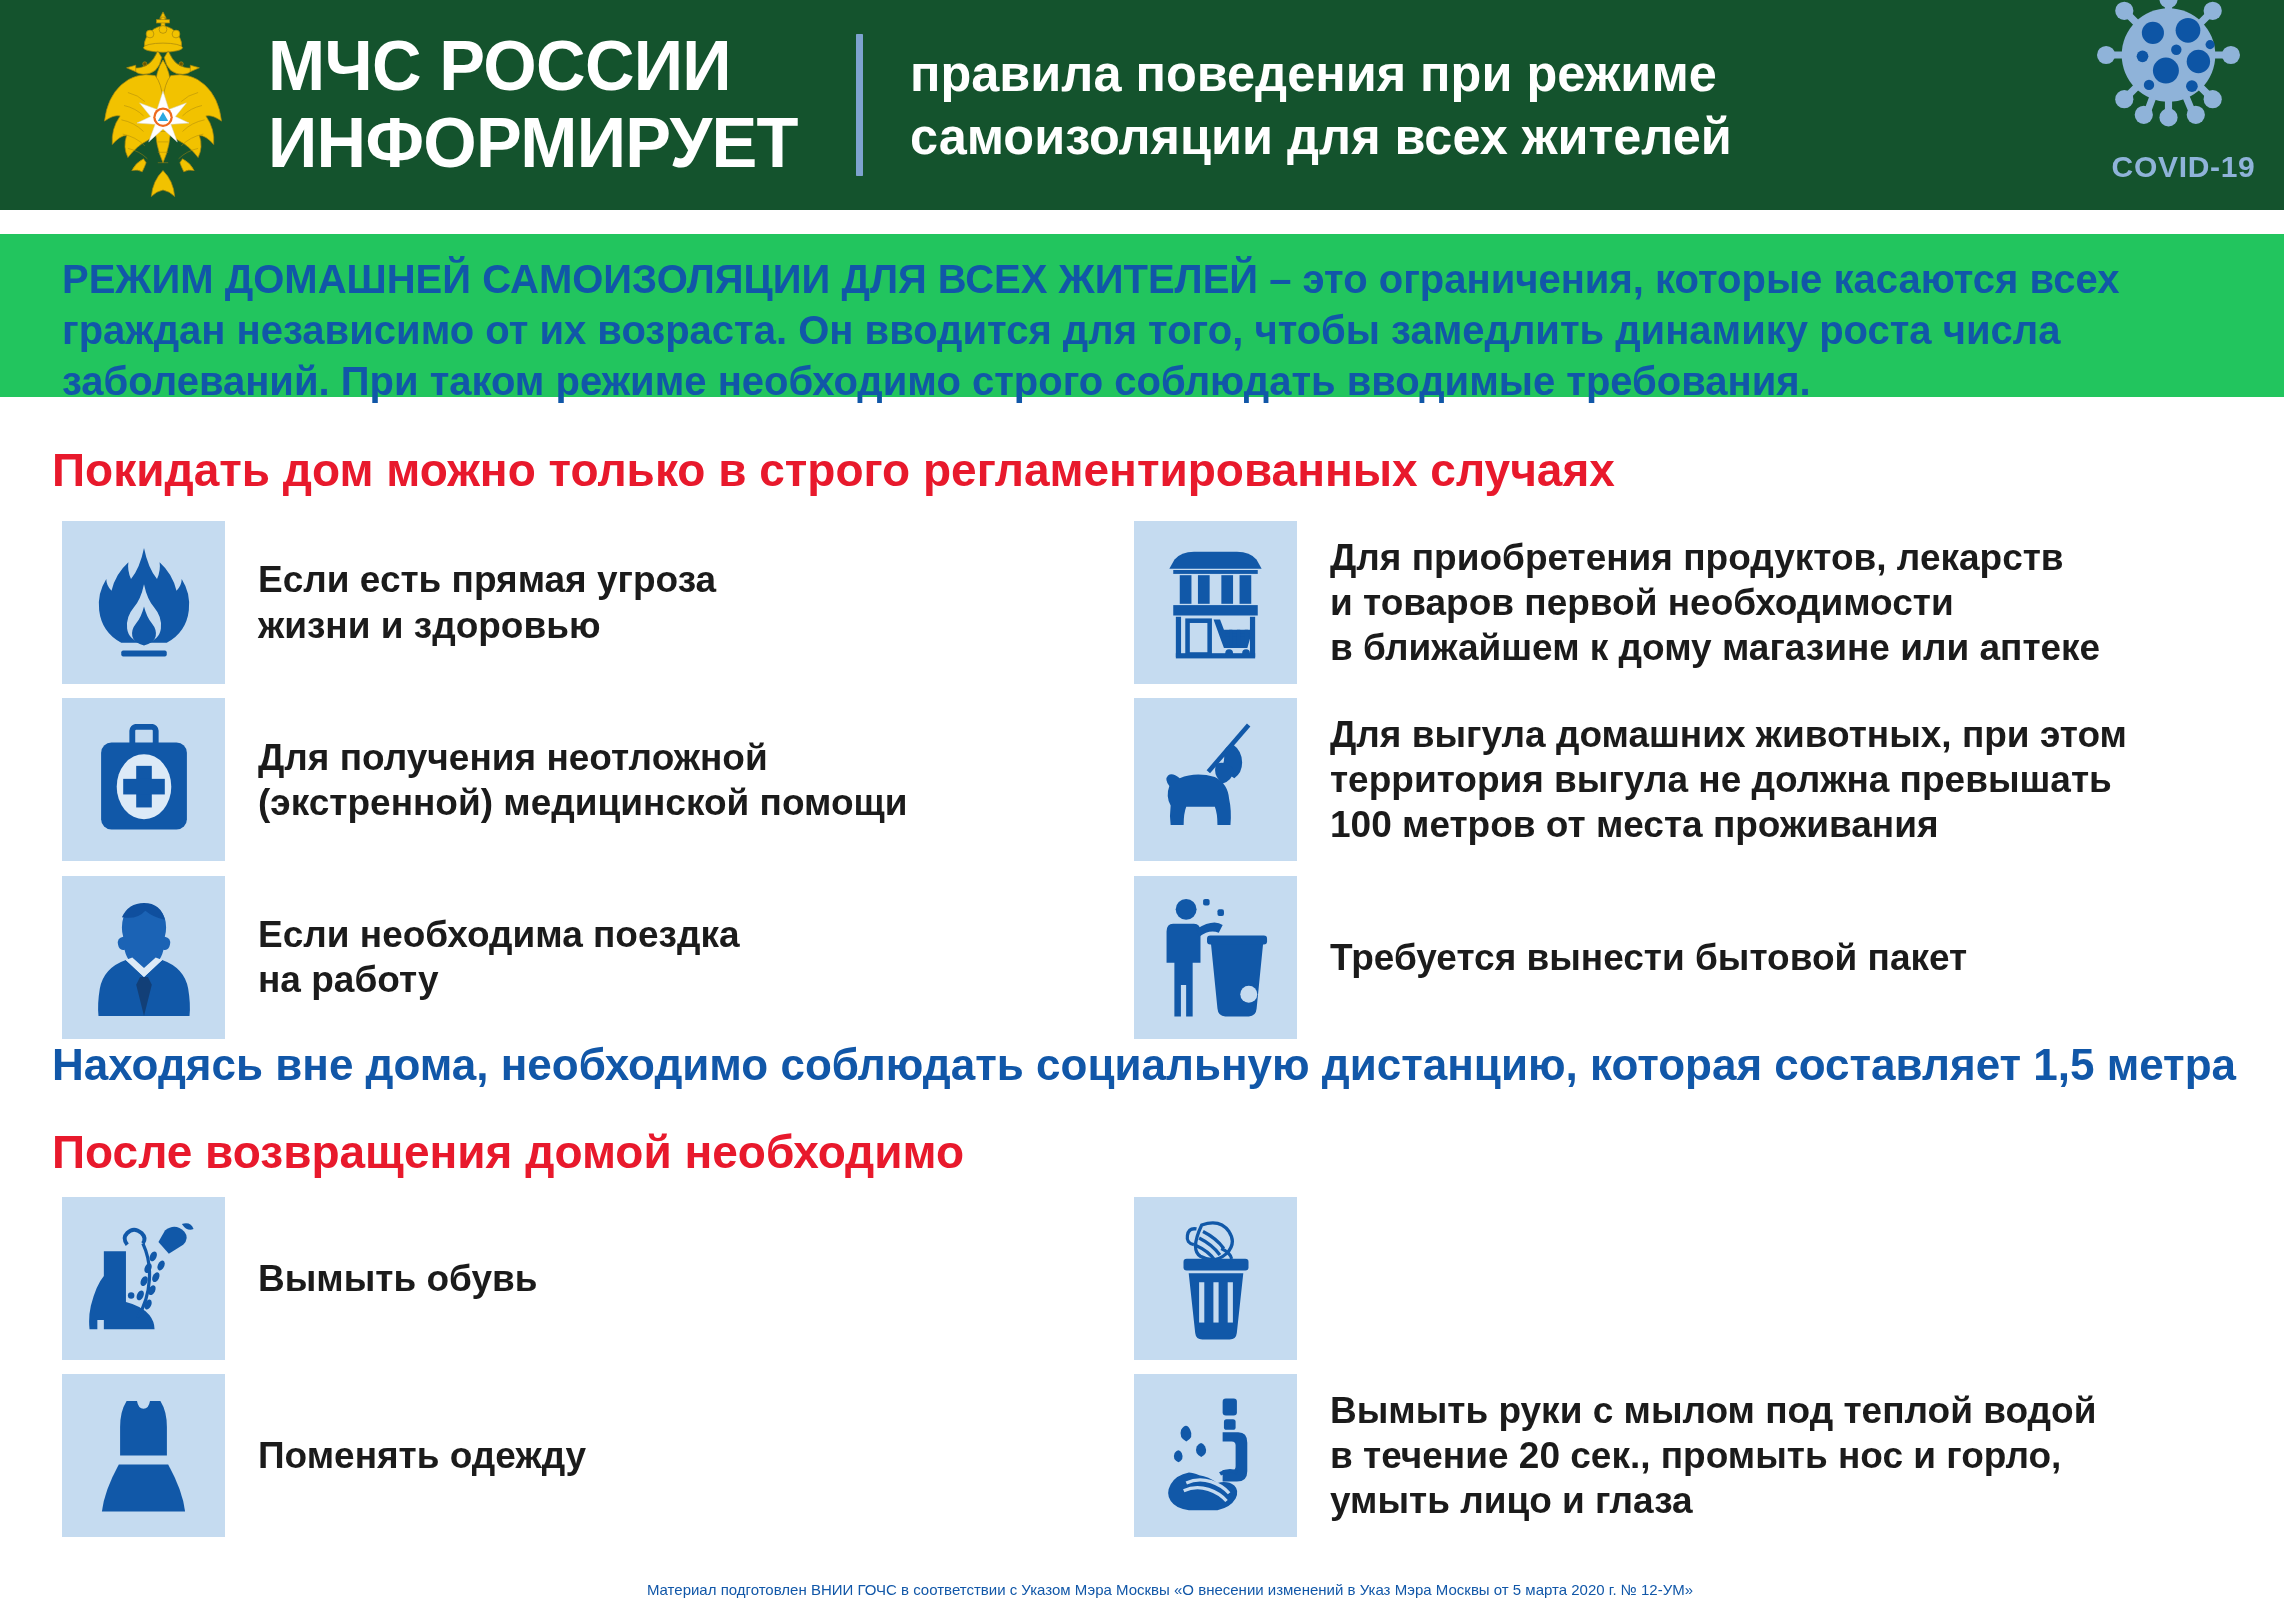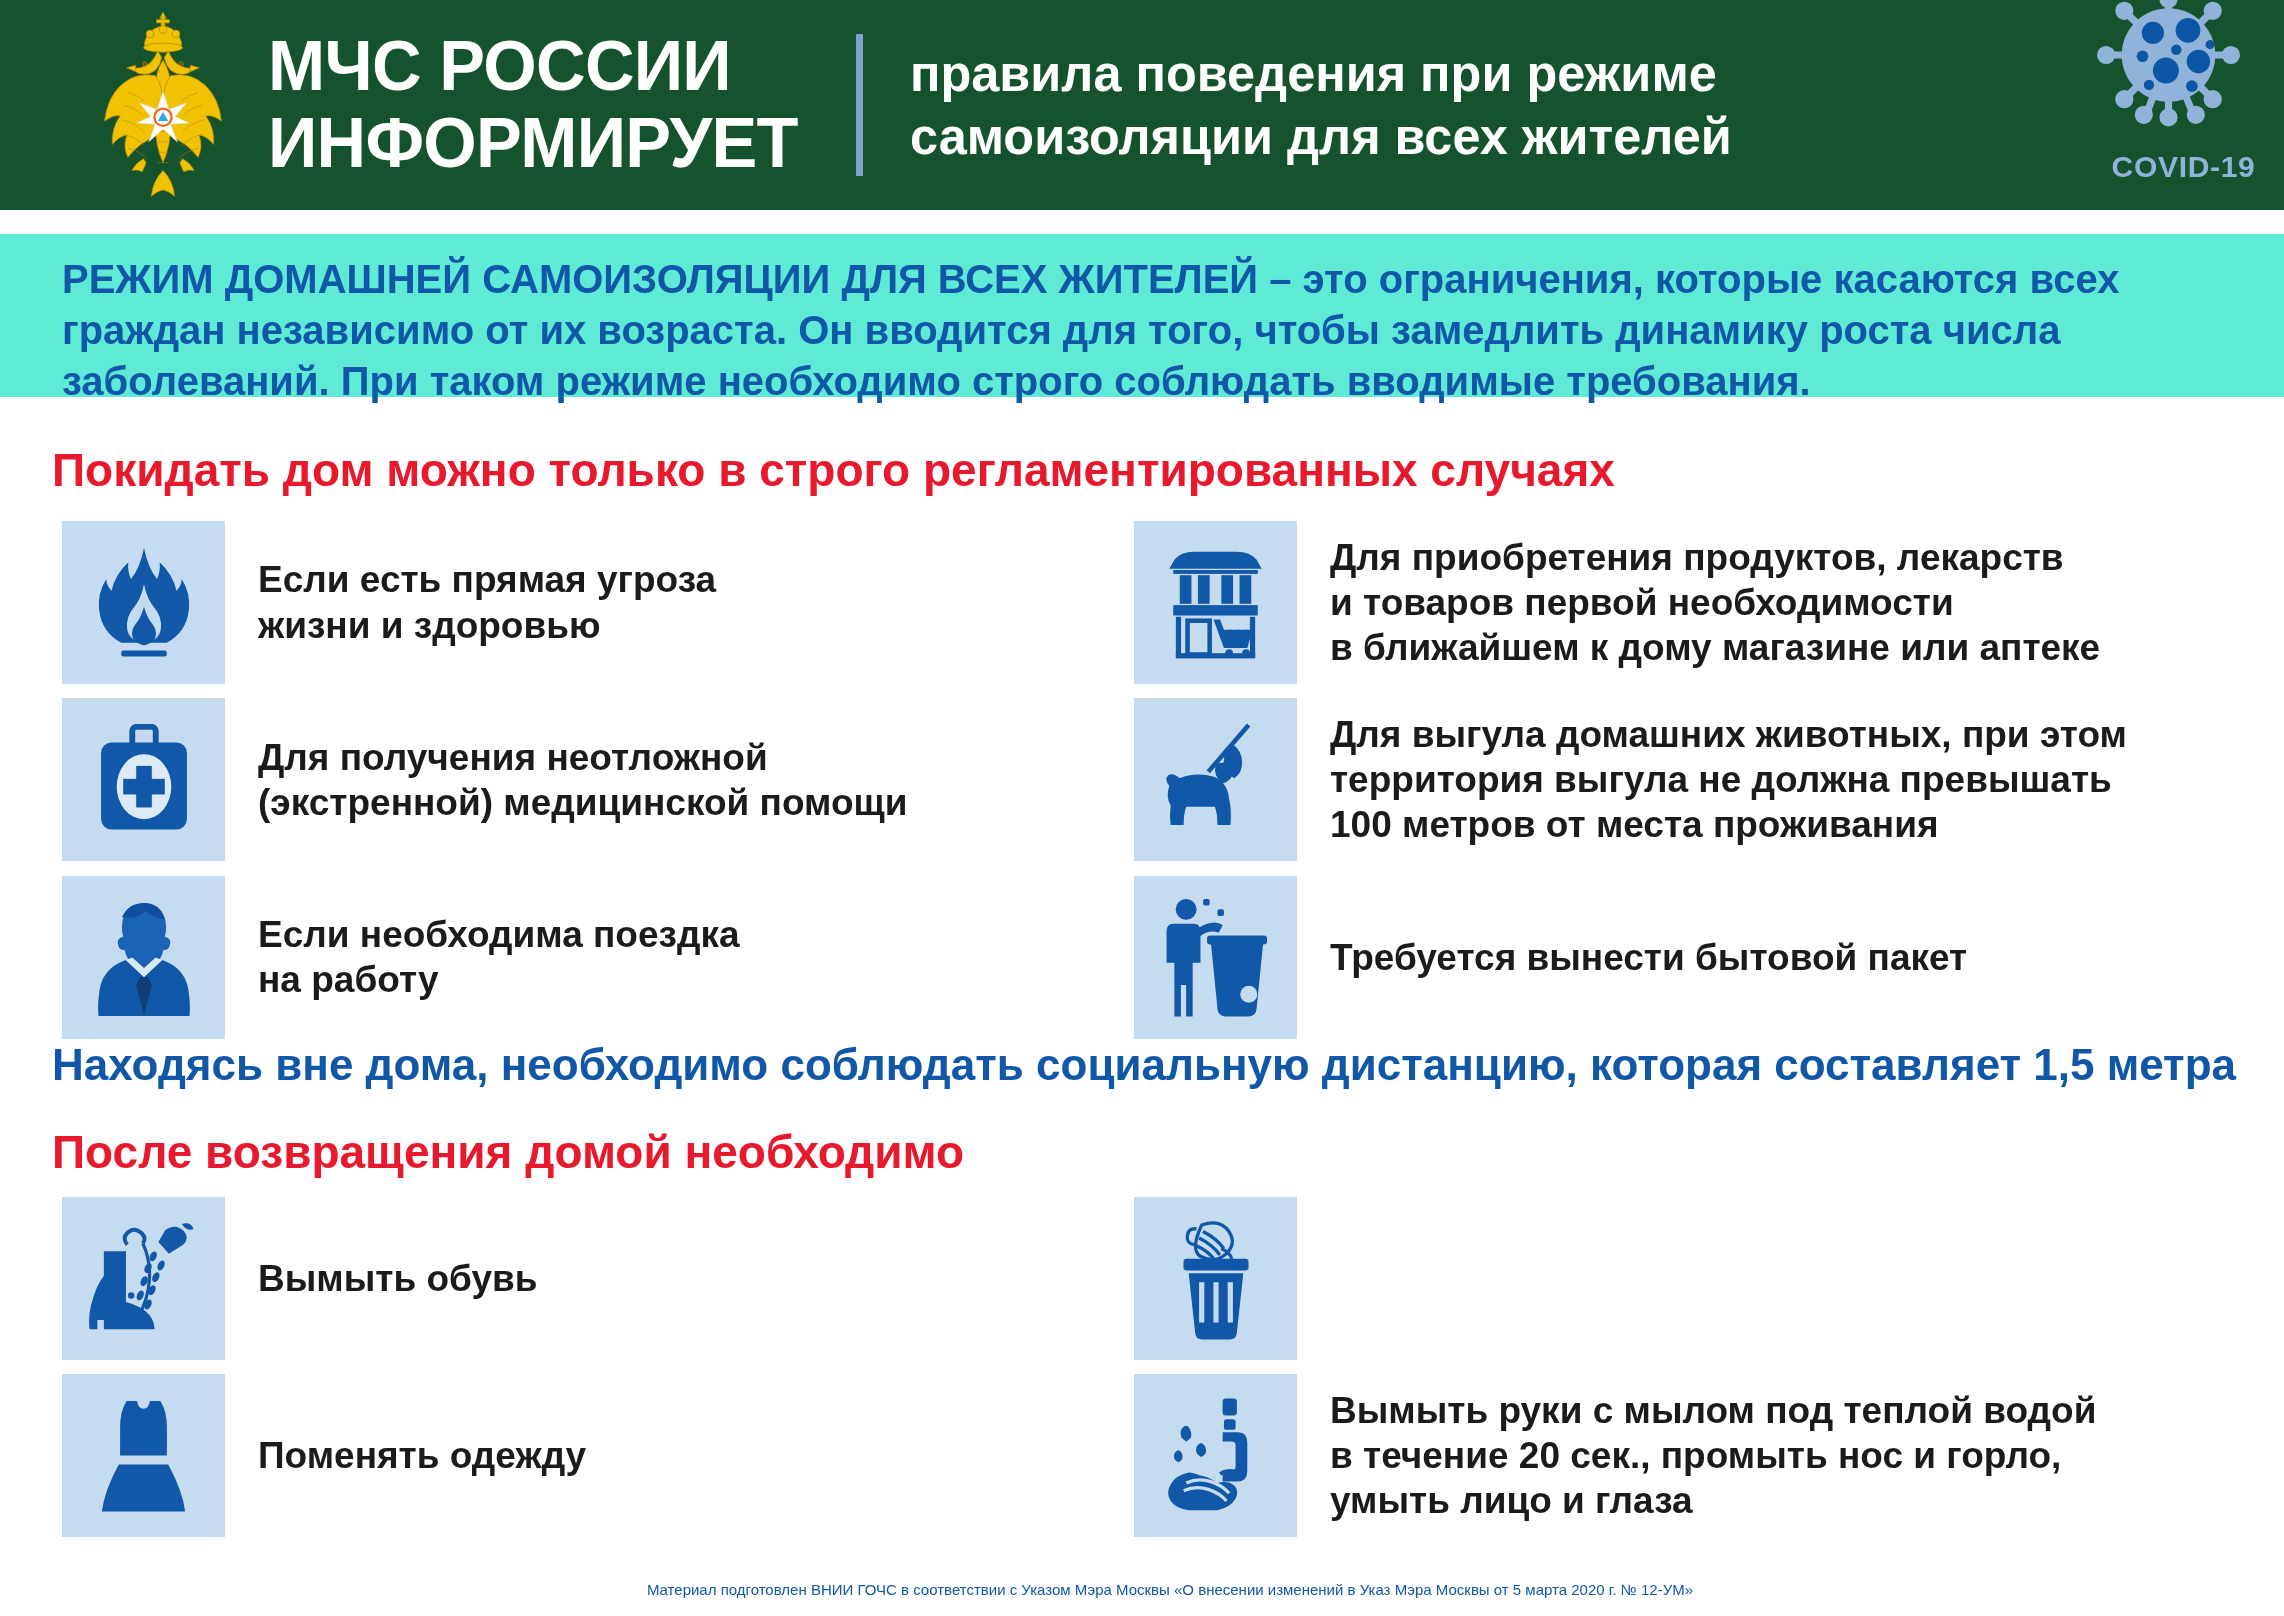--- a/index.html
+++ b/index.html
@@ -55,21 +55,21 @@
   .covid-label{
     position:absolute;right:22px;bottom:26px;
     color:#8fb3d9;font-weight:bold;font-size:30px;letter-spacing:0.7px;
     font-stretch:condensed;
     margin-top:20px;
   }
 
   
   .intro{
     position:absolute;left:0;top:234px;width:2284px;height:163px;
-    background:#5eead4;
+    background:#22c55e;
   }
   .intro p{
     margin:0;position:absolute;left:62px;top:19.5px;width:2168px;
     color:#1157a8;font-weight:bold;font-size:40px;line-height:1.28;
     font-stretch:condensed;
   }
   .intro .cap{text-transform:uppercase;}
 
   
   .sec-head{

